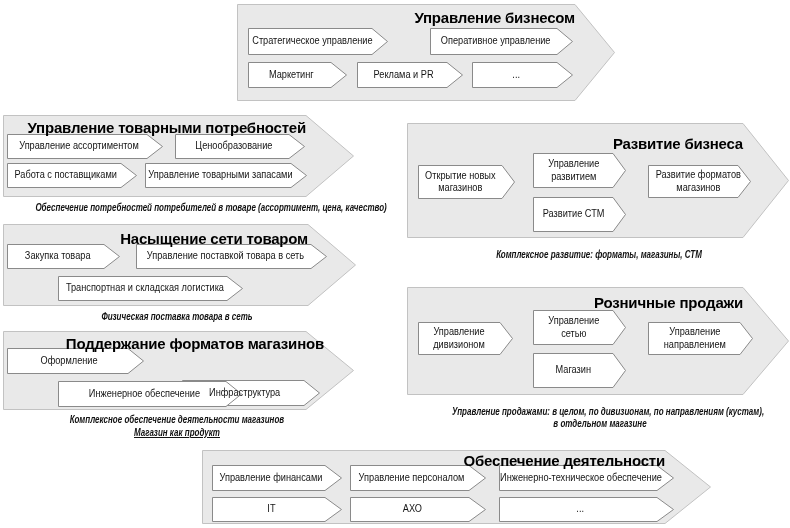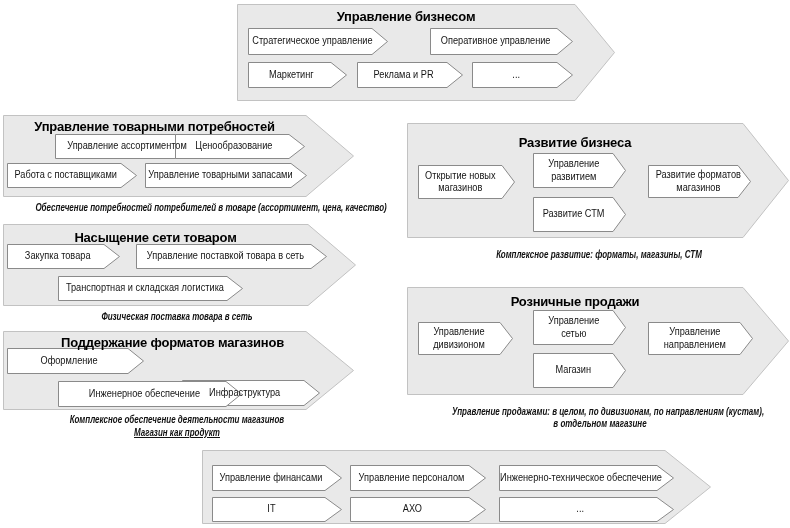--- a/index.html
+++ b/index.html
@@ -11,22 +11,22 @@
   .arrow > svg{position:absolute;left:0;top:0;overflow:visible;}
   .outer > svg polygon{fill:#e9e9e9;stroke:#c2c2c2;stroke-width:1;}
   .inner > svg polygon{fill:#ffffff;stroke:#8a8a8a;stroke-width:1;}
   .inner{display:flex;align-items:center;justify-content:center;padding-right:12px;box-sizing:border-box;}
   .lbl{
     position:relative;z-index:1;white-space:pre;text-align:center;
     font-size:10px;line-height:1.25;color:#141414;
     transform:scaleX(0.92);transform-origin:center center;
   }
   .block-title{
-    position:absolute;z-index:1;font-weight:bold;font-size:13px;color:#000;
-    text-align:center;white-space:nowrap;letter-spacing:-0.2px;
+    position:absolute;z-index:1;font-weight:bold;font-size:15px;color:#000;
+    text-align:right;white-space:nowrap;letter-spacing:-0.2px;
   }
   .caption{
     position:absolute;font-style:italic;font-weight:bold;font-size:10px;color:#111;
     text-align:center;white-space:nowrap;
     transform:scaleX(0.8);transform-origin:center center;
   }
   .caption.underline{text-decoration:underline;}
 </style>
 </head>
 <body>
@@ -68,21 +68,21 @@
         </svg>
       <span class="lbl">...</span>
     </div>
   </div>
 
   <div class="arrow outer" style="left:3px;top:115px;width:351px;height:82px;">
       <svg width="351" height="82" viewBox="0 0 351 82">
         <polygon points="0.5,0.5 303,0.5 350.5,41 303,81.5 0.5,81.5"></polygon>
       </svg>
     <div class="block-title" style="left:0;top:4px;width:303px;">Управление товарными потребностей</div>
-    <div class="arrow inner" style="left:4px;top:19px;width:156px;height:25px;margin-left:48px;">
+    <div class="arrow inner" style="left:4px;top:19px;width:156px;height:25px;">
         <svg width="156" height="25" viewBox="0 0 156 25">
           <polygon points="0.5,0.5 140,0.5 155.5,12.5 140,24.5 0.5,24.5"></polygon>
         </svg>
       <span class="lbl">Управление ассортиментом</span>
     </div>
     <div class="arrow inner" style="left:172px;top:19px;width:130px;height:25px;">
         <svg width="130" height="25" viewBox="0 0 130 25">
           <polygon points="0.5,0.5 114,0.5 129.5,12.5 114,24.5 0.5,24.5"></polygon>
         </svg>
       <span class="lbl">Ценообразование</span>
@@ -223,20 +223,21 @@
 направлением</span>
     </div>
   </div>
   <div class="caption" style="left:415px;top:406px;width:370px;">Управление продажами: в целом, по дивизионам, по направлениям (кустам),</div>
   <div class="caption" style="left:415px;top:418px;width:370px;">в отдельном магазине</div>
 
   <div class="arrow outer" style="left:202px;top:450px;width:509px;height:74px;">
       <svg width="509" height="74" viewBox="0 0 509 74">
         <polygon points="0.5,0.5 463,0.5 508.5,37 463,73.5 0.5,73.5"></polygon>
       </svg>
+    <div class="block-title" style="left:0;top:2px;width:463px;">Обеспечение деятельности</div>
     <div class="arrow inner" style="left:10px;top:15px;width:130px;height:26px;">
         <svg width="130" height="26" viewBox="0 0 130 26">
           <polygon points="0.5,0.5 113,0.5 129.5,13 113,25.5 0.5,25.5"></polygon>
         </svg>
       <span class="lbl">Управление финансами</span>
     </div>
     <div class="arrow inner" style="left:148px;top:15px;width:136px;height:26px;">
         <svg width="136" height="26" viewBox="0 0 136 26">
           <polygon points="0.5,0.5 119,0.5 135.5,13 119,25.5 0.5,25.5"></polygon>
         </svg>

